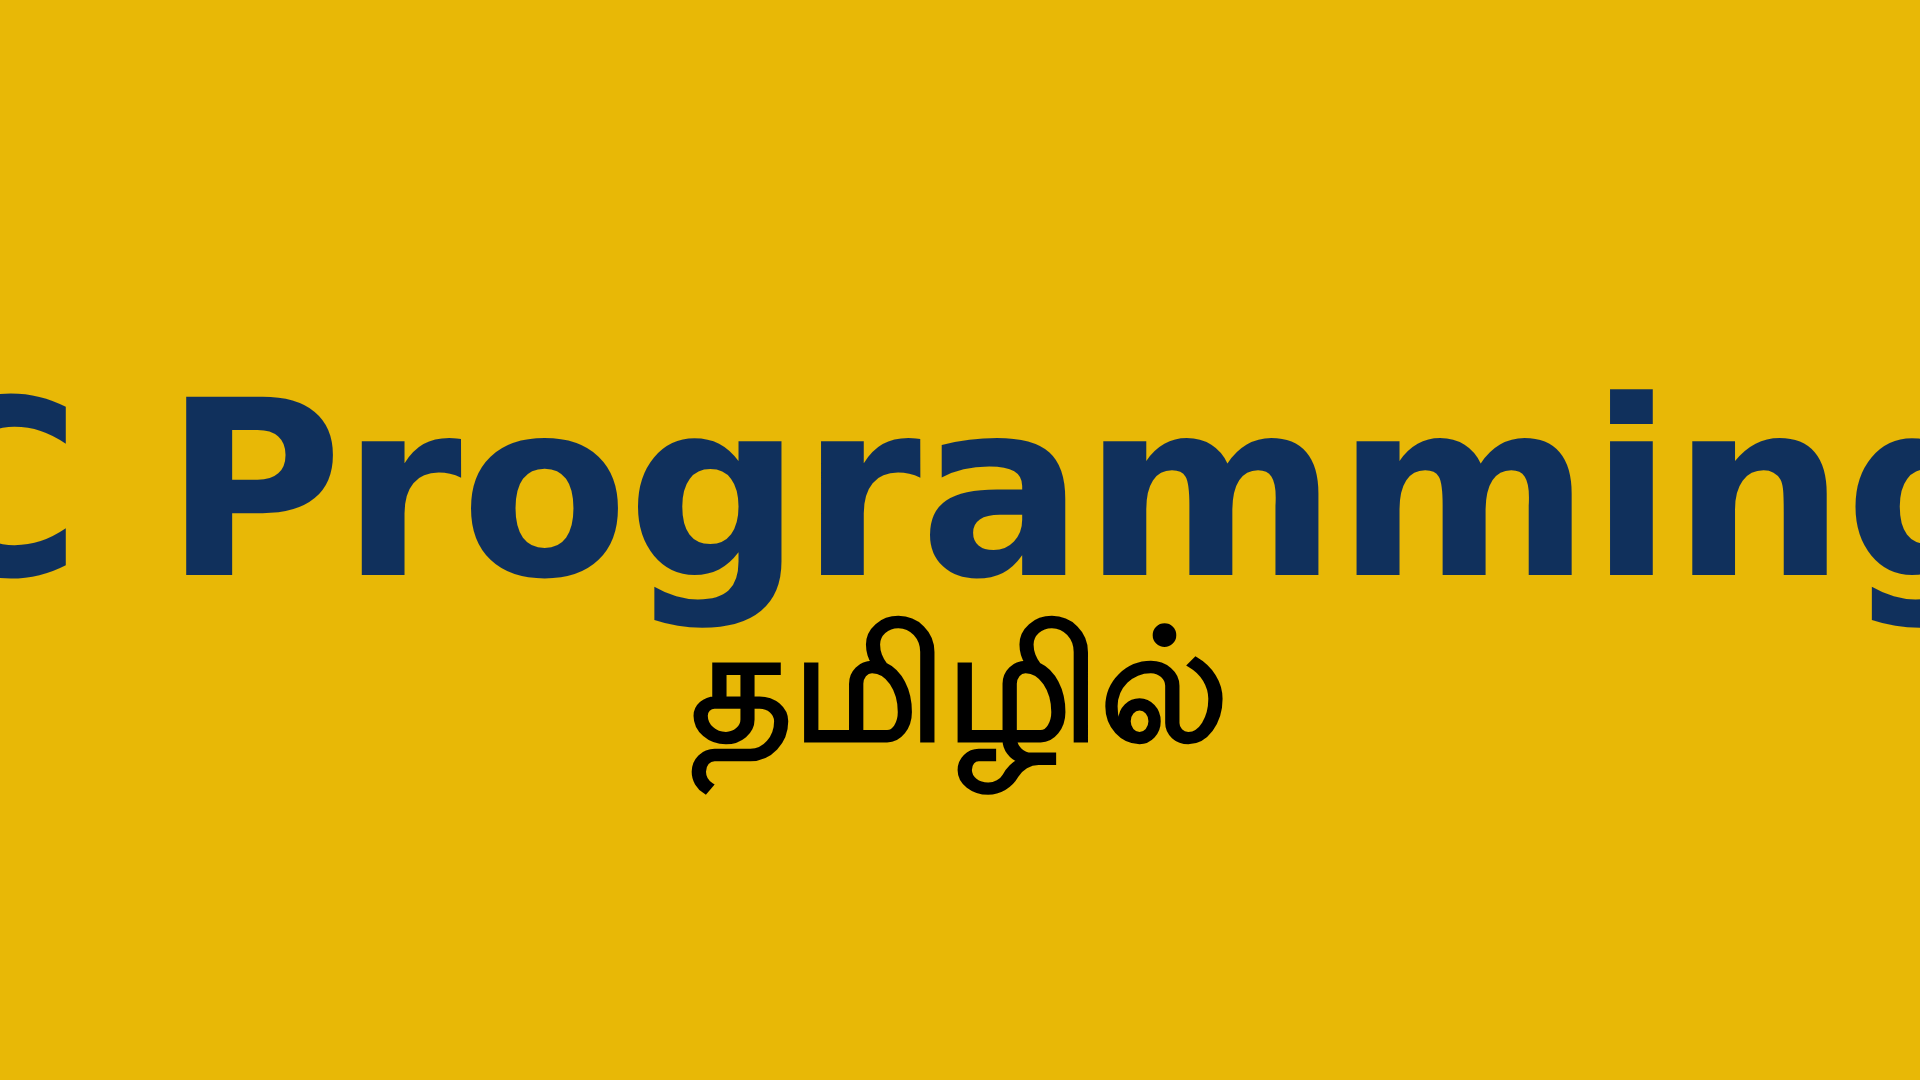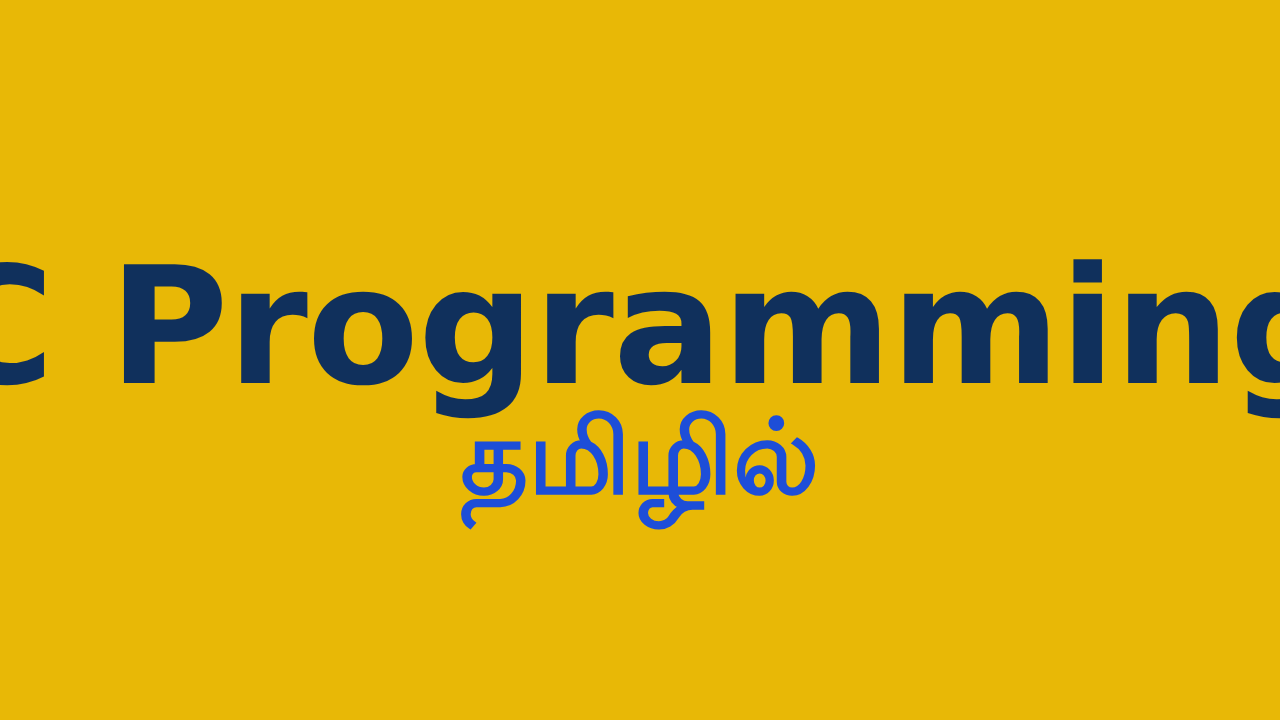--- a/index.html
+++ b/index.html
@@ -71,17 +71,17 @@
 </style>
 </head>
 <body>
 
 <div id="title-card" style="background: rgb(232, 184, 6);">
 
   <div id="title-block">
 
     <h1 id="headline" style="color: rgb(16, 48, 92);">C Programming</h1>
 
-    <h2 id="subtitle" style="color: #1d4ed8;">தமிழில்</h2>
+    <h2 id="subtitle" style="color: #000000;">தமிழில்</h2>
 
   </div>
 
 </div>
 
 </body></html>

